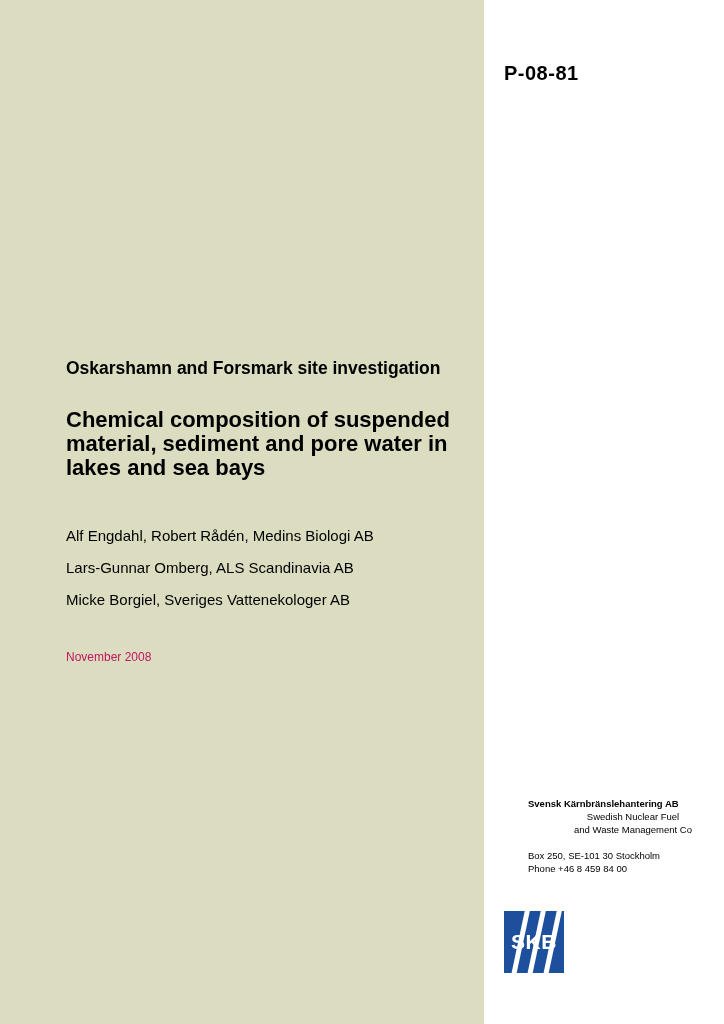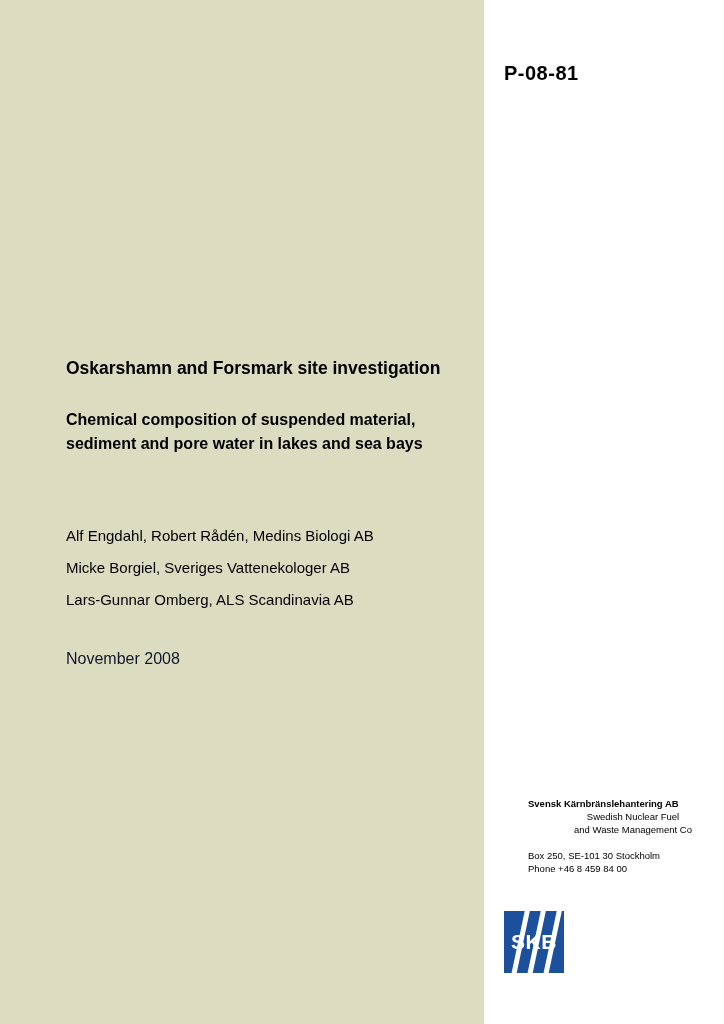--- a/index.html
+++ b/index.html
@@ -51,21 +51,21 @@
     width: 400px;
   }
   .site-title {
     font-size: 17.5px;
     font-weight: bold;
     line-height: 23px;
     color: #000000;
     margin: 0;
   }
   .main-title {
-    font-size: 16px;
+    font-size: 22px;
     font-weight: bold;
     line-height: 24px;
     color: #000000;
     margin: 28px 0 0 0;
   }
   .authors {
     position: absolute;
     left: 66px;
     top: 528px;
     width: 410px;
@@ -73,22 +73,22 @@
   .author-line {
     font-size: 15px;
     line-height: 16px;
     color: #000000;
     margin-bottom: 16px;
   }
   .doc-date {
     position: absolute;
     left: 66px;
     top: 650px;
-    font-size: 16px;
-    color: #0f172a;
+    font-size: 12px;
+    color: #be185d;
   }
   .publisher {
     position: absolute;
     left: 528px;
     top: 797px;
     width: 210px;
   }
   .pub-name {
     font-size: 9.5px;
     font-weight: bold;
@@ -153,22 +153,22 @@
 
   <div class="report-number">P-08-81</div>
 
   <div class="title-block">
     <div class="site-title">Oskarshamn and Forsmark site investigation</div>
     <div class="main-title">Chemical composition of suspended material, sediment and pore water in lakes and sea bays</div>
   </div>
 
   <div class="authors">
     <div class="author-line">Alf Engdahl, Robert Rådén, Medins Biologi AB</div>
+    <div class="author-line">Lars-Gunnar Omberg, ALS Scandinavia AB</div>
     <div class="author-line">Micke Borgiel, Sveriges Vattenekologer AB</div>
-    <div class="author-line">Lars-Gunnar Omberg, ALS Scandinavia AB</div>
   </div>
 
   <div class="doc-date">November 2008</div>
 
   <div class="publisher">
     <div class="pub-name">Svensk Kärnbränslehantering AB</div>
     <div class="pub-sub">Swedish Nuclear Fuel</div>
     <div class="pub-sub">and Waste Management Co</div>
     <div class="pub-contact">
       <div>Box 250, SE-101 30 Stockholm</div>

